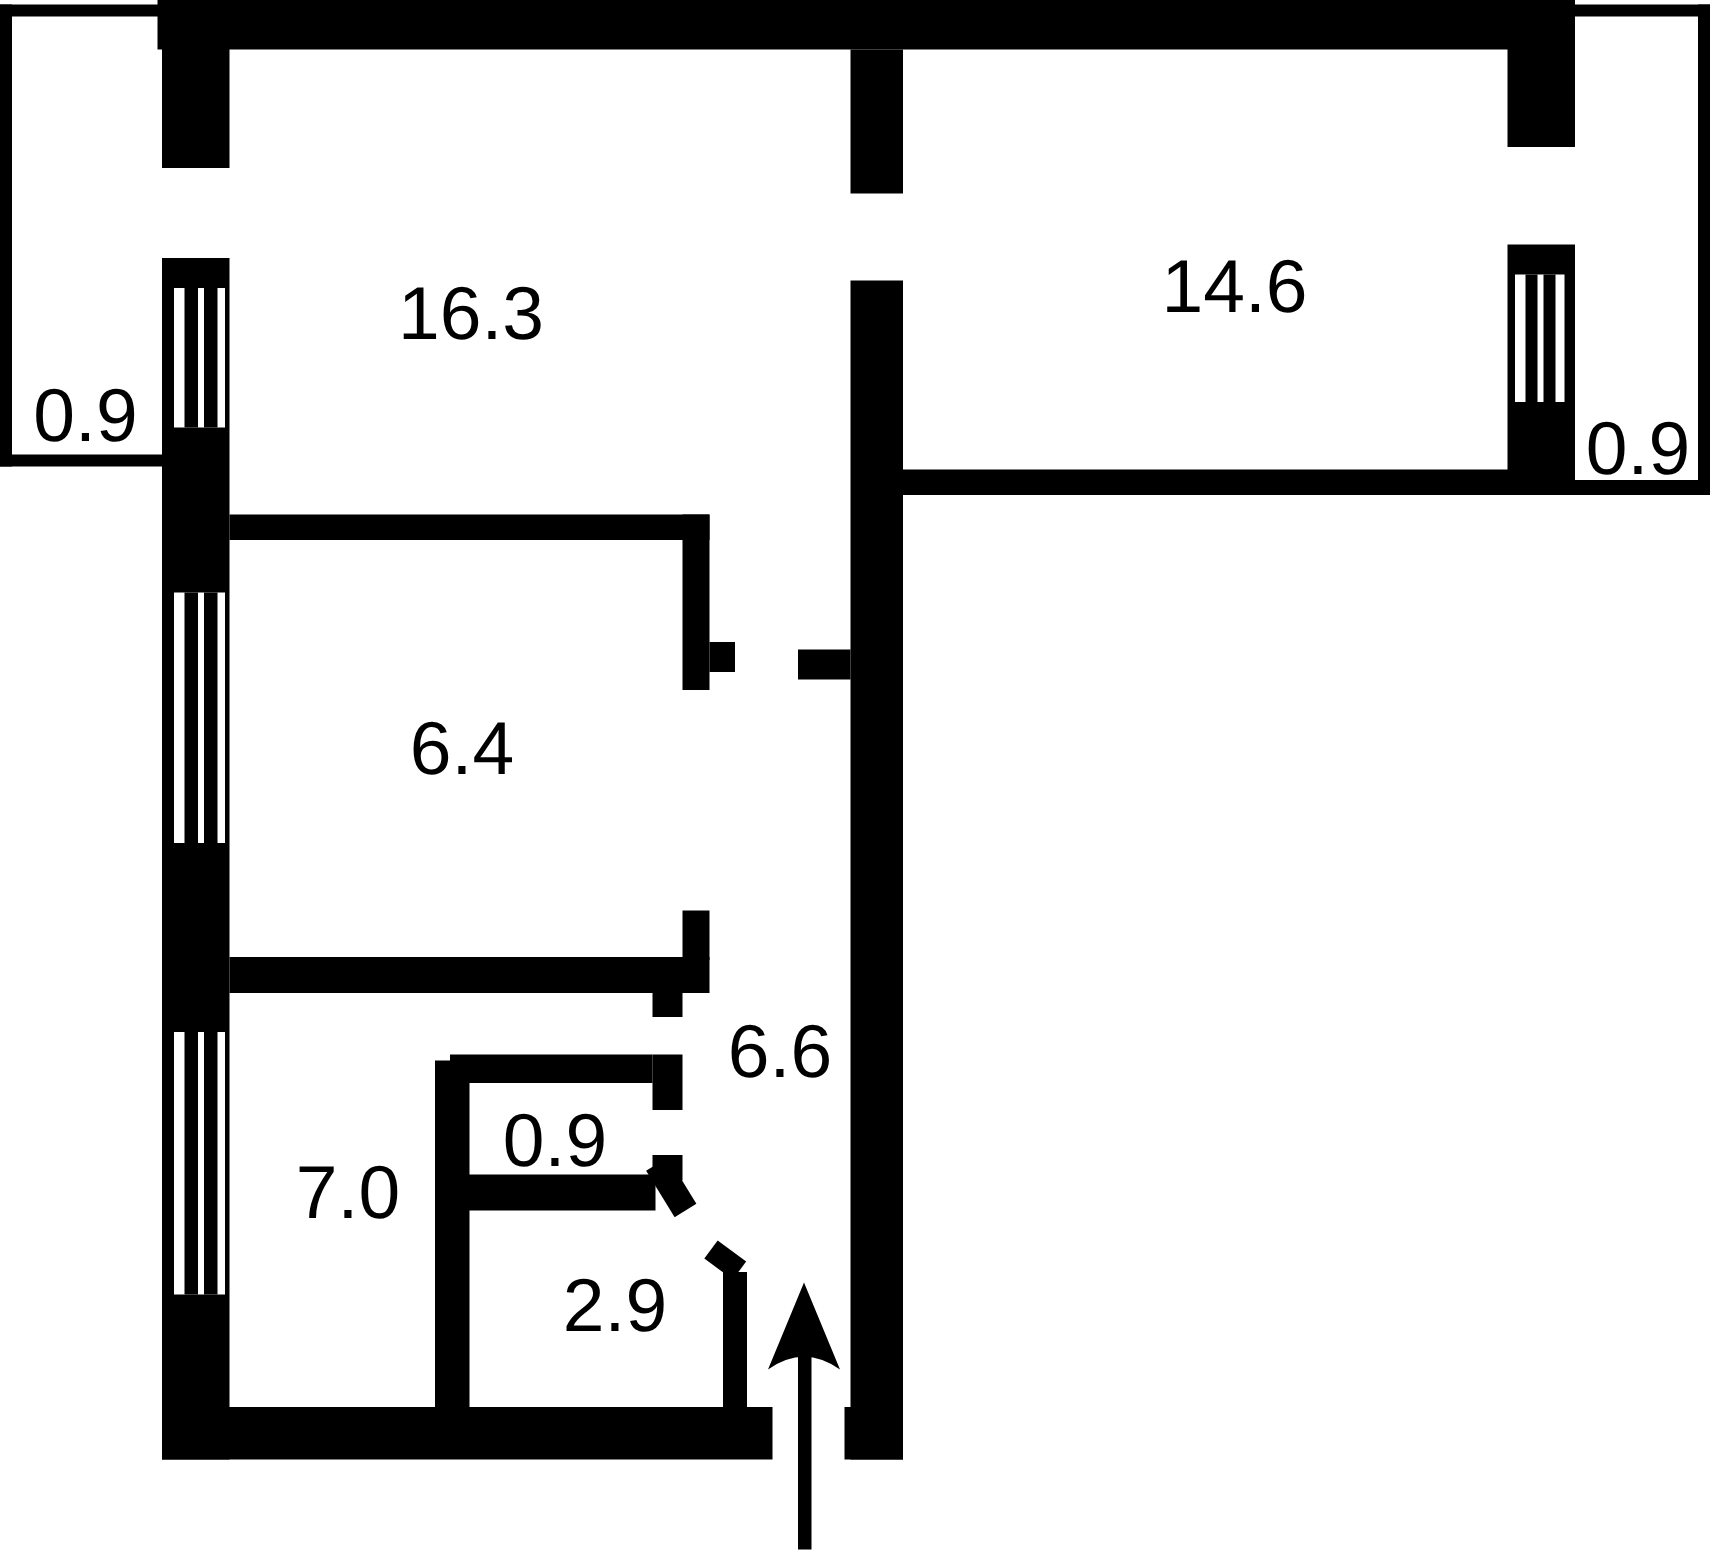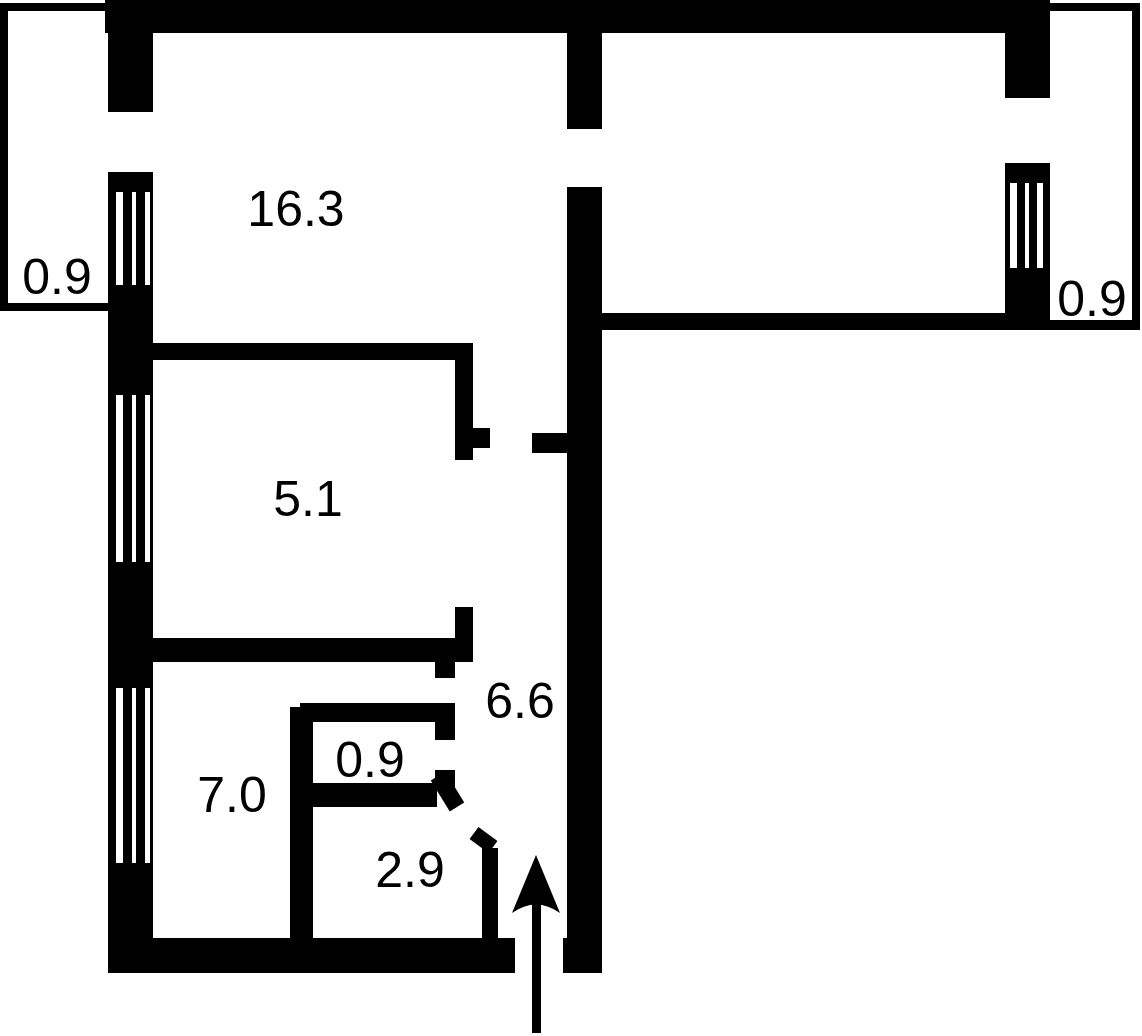--- a/index.html
+++ b/index.html
@@ -77,23 +77,24 @@
     <span class="pane" style="left:19px;width:8px;"></span>
   </div>
 
   <svg class="overlay" width="1142" height="1036" viewBox="0 0 1142 1036">
     <line x1="438" y1="776" x2="457" y2="807" stroke="#000000" stroke-width="17"></line>
     <line x1="474" y1="833" x2="493" y2="847" stroke="#000000" stroke-width="15"></line>
     <rect x="532" y="893" width="9" height="140" fill="#000000"></rect>
     <path d="M 536 855 L 560 913 Q 536 896 512 913 Z" fill="#000000"></path>
   </svg>
 
-  <div class="room-label" style="left:296px;top:209px;">16.3</div>
+  <div class="room-label" style="left:314px;top:209px;">16.3</div>
+  <div class="room-label" style="left:823px;top:191px;">14.6</div>
   <div class="room-label" style="left:57px;top:277px;">0.9</div>
   <div class="room-label" style="left:1092px;top:299px;">0.9</div>
-  <div class="room-label" style="left:308px;top:499px;">5.1</div>
+  <div class="room-label" style="left:308px;top:499px;">6.4</div>
   <div class="room-label" style="left:520px;top:701px;">6.6</div>
   <div class="room-label" style="left:232px;top:795px;">7.0</div>
   <div class="room-label" style="left:370px;top:760px;">0.9</div>
   <div class="room-label" style="left:410px;top:870px;">2.9</div>
 
 
 </div>
 
 </body></html>

